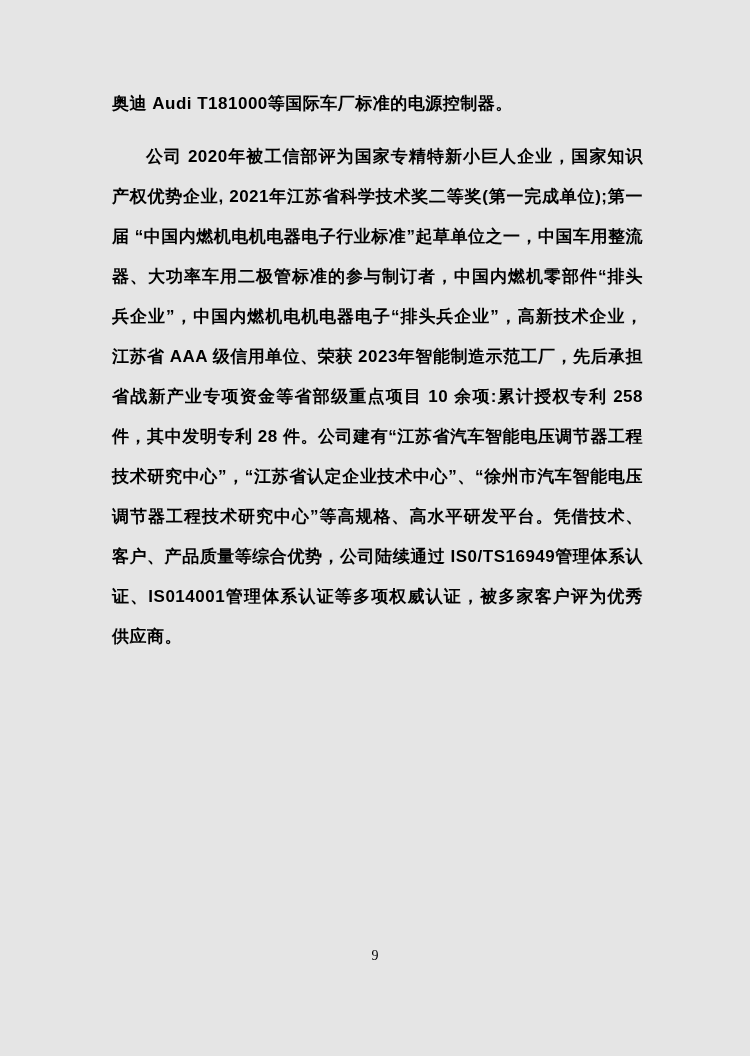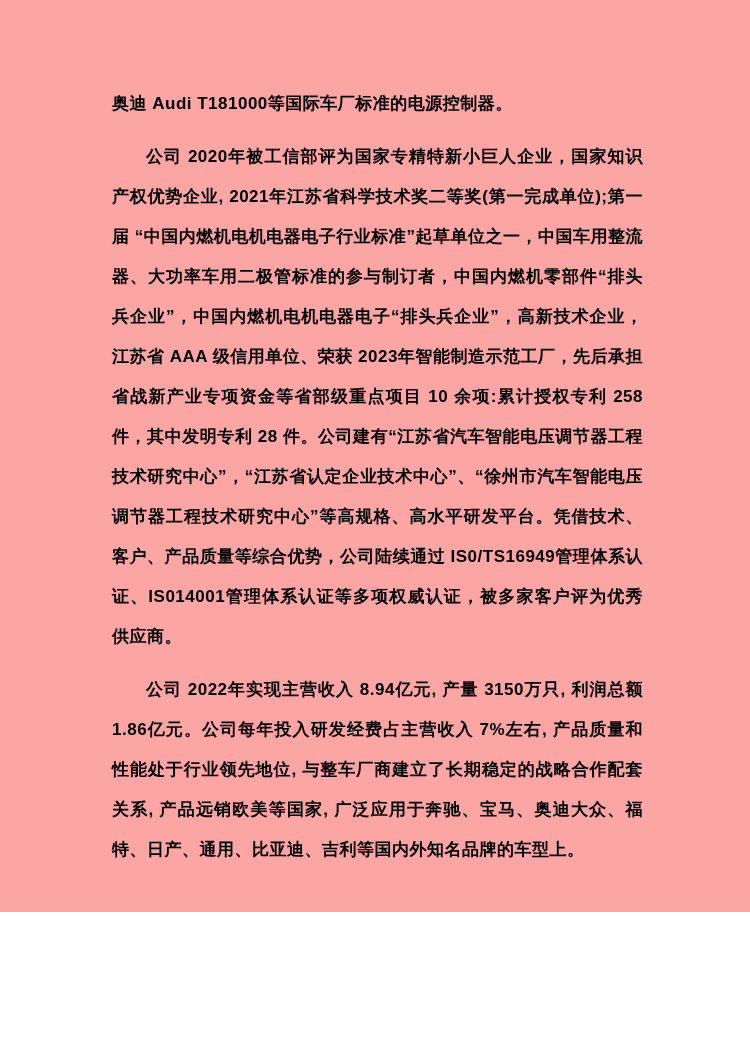--- a/index.html
+++ b/index.html
@@ -3,22 +3,22 @@
 <meta charset="utf-8">
 <style>
   html, body {
     margin: 0;
     padding: 0;
     background: #ffffff;
   }
   .page {
     position: relative;
     width: 750px;
-    height: 912px;
-    background: #fca5a5;
+    height: 1056px;
+    background: #e5e5e5;
     overflow: hidden;
   }
   .content {
     position: absolute;
     left: 112px;
     top: 84px;
     width: 531px;
   }
   .para {
     font-family: "Liberation Sans", sans-serif;
@@ -44,16 +44,15 @@
     color: #000000;
   }
 </style>
 </head>
 <body>
 
 <div class="page">
   <div class="content">
     <p class="para">奥迪 Audi T181000等国际车厂标准的电源控制器。</p>
     <p class="para indent">公司 2020年被工信部评为国家专精特新小巨人企业，国家知识产权优势企业, 2021年江苏省科学技术奖二等奖(第一完成单位);第一届 “中国内燃机电机电器电子行业标准”起草单位之一，中国车用整流器、大功率车用二极管标准的参与制订者，中国内燃机零部件“排头兵企业”，中国内燃机电机电器电子“排头兵企业”，高新技术企业，江苏省 AAA 级信用单位、荣获 2023年智能制造示范工厂，先后承担省战新产业专项资金等省部级重点项目 10 余项:累计授权专利 258 件，其中发明专利 28 件。公司建有“江苏省汽车智能电压调节器工程技术研究中心”，“江苏省认定企业技术中心”、“徐州市汽车智能电压调节器工程技术研究中心”等高规格、高水平研发平台。凭借技术、客户、产品质量等综合优势，公司陆续通过 IS0/TS16949管理体系认证、IS014001管理体系认证等多项权威认证，被多家客户评为优秀供应商。</p>
-    <p class="para indent">公司 2022年实现主营收入 8.94亿元, 产量 3150万只, 利润总额 1.86亿元。公司每年投入研发经费占主营收入 7%左右, 产品质量和性能处于行业领先地位, 与整车厂商建立了长期稳定的战略合作配套关系, 产品远销欧美等国家, 广泛应用于奔驰、宝马、奥迪大众、福特、日产、通用、比亚迪、吉利等国内外知名品牌的车型上。</p>
   </div>
   <div class="page-number">9</div>
 </div>
 
 </body></html>

